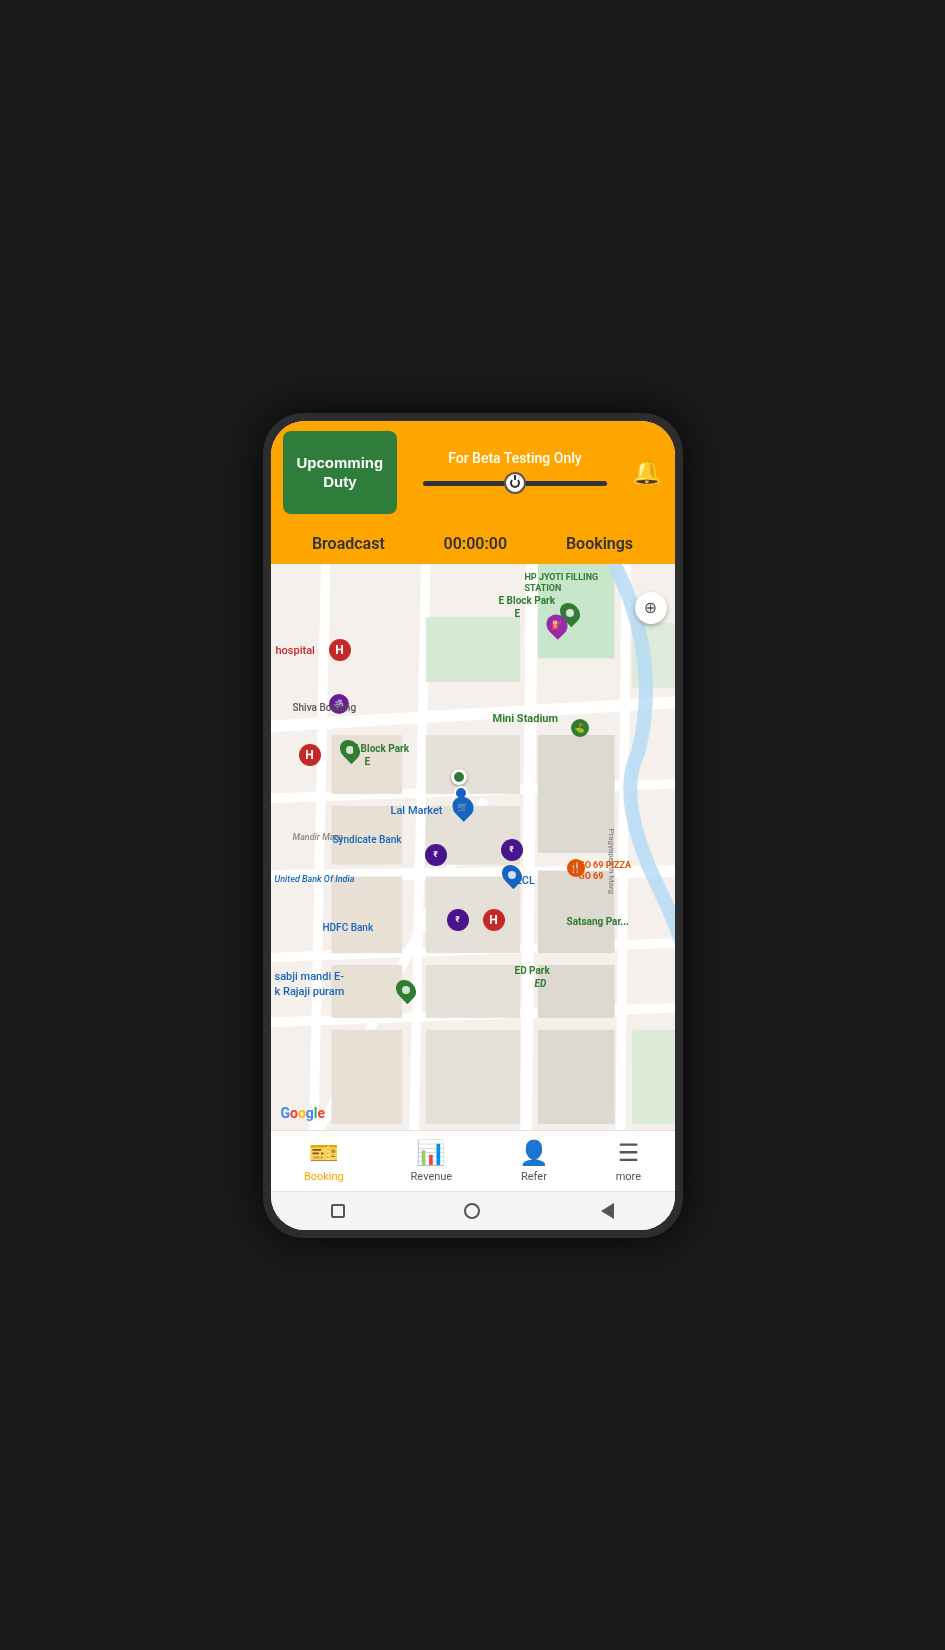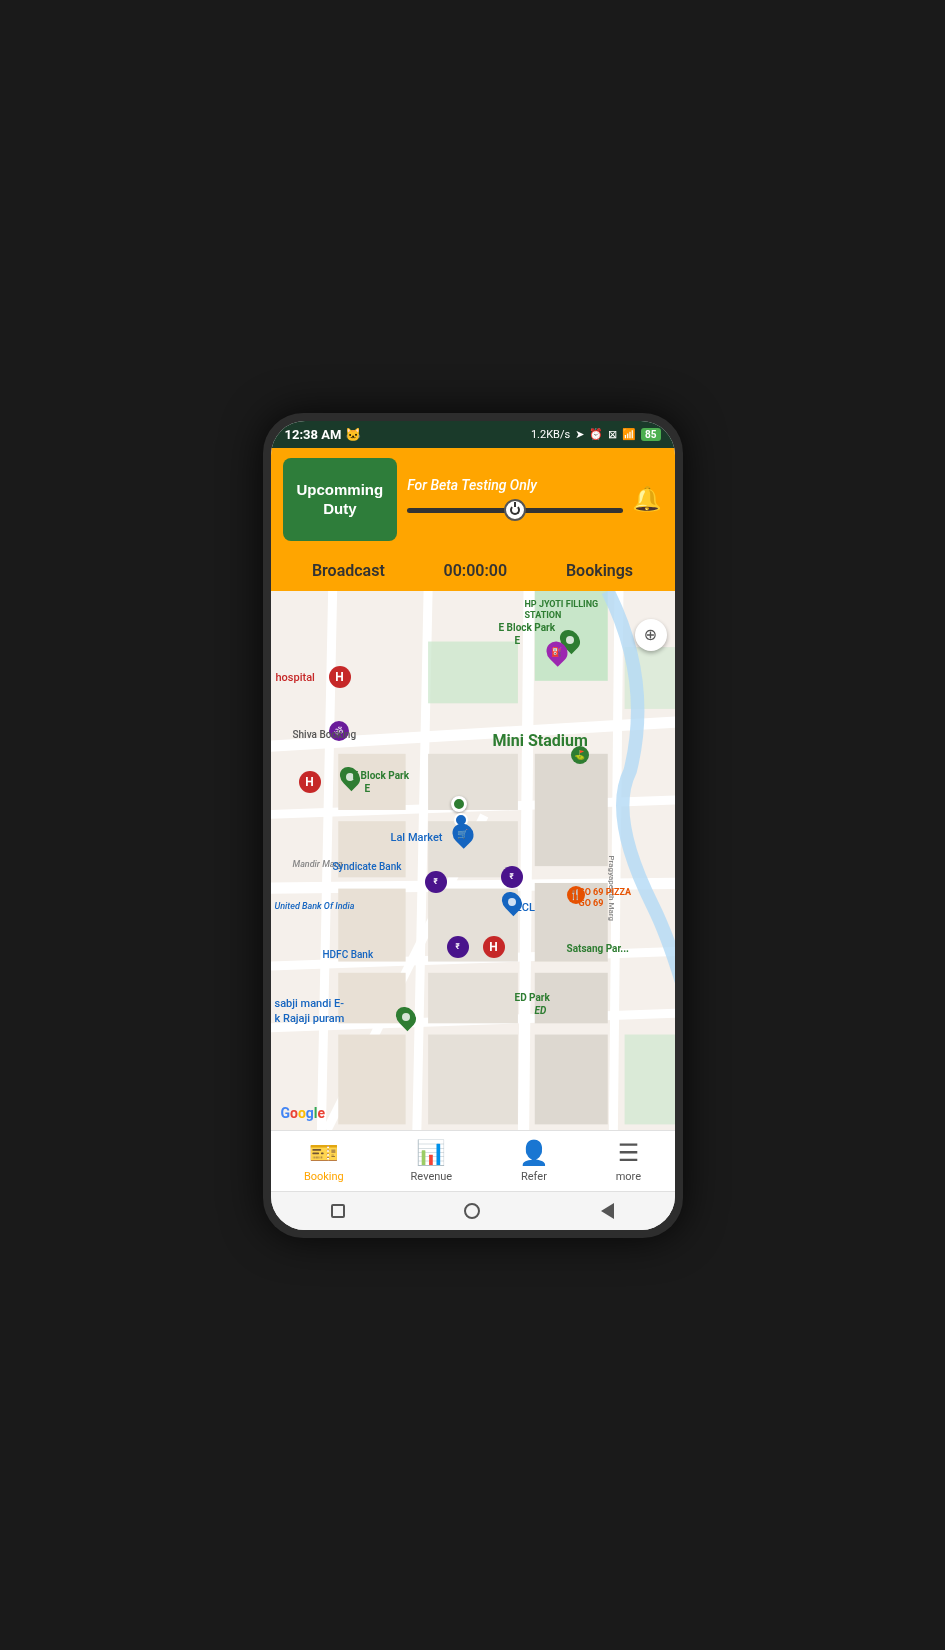--- a/index.html
+++ b/index.html
@@ -84,23 +84,22 @@
       font-size: 15px;
       font-weight: bold;
       padding: 22px 14px;
       border-radius: 8px;
       border: none;
       line-height: 1.3;
       cursor: pointer;
     }
     .beta-section {
       flex: 1;
-      text-align: left;
-      padding: 0 10px;
-      font-style: italic;
+      text-align: center;
+      padding: 0 26px;
     }
     .beta-text {
       color: #fff;
       font-size: 14px;
       font-weight: 500;
       margin-bottom: 6px;
       display: block;
     }
     .slider-container {
       position: relative;
@@ -316,34 +315,20 @@
       flex-direction: column;
       align-items: center;
     }
   </style>
 </head>
 <body>
 
 <div class="phone-frame">
   <div class="phone-inner">
 
-    <div class="status-bar">
-      <div class="status-time">
-        <span>12:38 AM</span>
-        <span class="status-emoji">🐱</span>
-      </div>
-      <div class="status-right">
-        <span>1.2KB/s</span>
-        <span>➤</span>
-        <span>⏰</span>
-        <span>⊠</span>
-        <span>📶</span>
-        <span class="battery-icon">85</span>
-      </div>
-    </div>
 
     <div class="app-header">
       <div class="header-top">
         <button class="upcoming-duty-btn">
           <span style="white-space:pre-line;">Upcomming
 Duty</span>
         </button>
         <div class="beta-section">
           <span class="beta-text">For Beta Testing Only</span>
           <div class="slider-container">
@@ -486,21 +471,21 @@
         </div>
 
         <div style="position:absolute;top:280px;left:154px;">
           <div style="width:22px;height:22px;background:#4a148c;border-radius:50%;display:flex;align-items:center;justify-content:center;color:#fff;font-size:8px;font-weight:bold;">₹</div>
         </div>
 
         <div class="map-label green" style="top:8px;left:254px;font-size:9px;line-height:1.3;">HP JYOTI FILLING<br>STATION</div>
         <div class="map-label red" style="top:80px;left:5px;font-size:11px;">hospital</div>
         <div class="map-label" style="top:138px;left:22px;font-size:10px;">Shiva Booking</div>
         <div class="map-label green" style="top:30px;left:228px;font-size:10px;line-height:1.3;">E Block Park<br><span style="margin-left:16px;">E</span></div>
-        <div class="map-label green" style="top:140px;left:222px;font-size:16px;">Mini Stadium</div>
+        <div class="map-label green" style="top:148px;left:222px;font-size:11px;">Mini Stadium</div>
         <div class="map-label green" style="top:178px;left:82px;font-size:10px;line-height:1.3;">E Block Park<br><span style="margin-left:12px;">E</span></div>
         <div class="map-label blue" style="top:240px;left:120px;font-size:11px;">Lal Market</div>
         <div class="map-label" style="top:268px;left:22px;font-size:9px;color:#888;font-style:italic;">Mandir Marg</div>
         <div class="map-label blue" style="top:270px;left:62px;font-size:10px;">Syndicate Bank</div>
         <div class="map-label" style="top:260px;left:340px;font-size:8px;color:#888;transform:rotate(90deg);transform-origin:left center;white-space:nowrap;">Pragyapeeth Marg</div>
         <div class="map-label blue" style="top:310px;left:4px;font-size:9px;font-style:italic;">United Bank Of India</div>
         <div class="map-label blue" style="top:310px;left:245px;font-size:11px;">ECL</div>
         <div class="map-label" style="top:296px;left:308px;font-size:9px;color:#e65100;font-weight:700;line-height:1.3;">GO 69 PIZZA<br>GO 69</div>
         <div class="map-label blue" style="top:358px;left:52px;font-size:10px;">HDFC Bank</div>
         <div class="map-label green" style="top:352px;left:296px;font-size:10px;">Satsang Par...</div>

